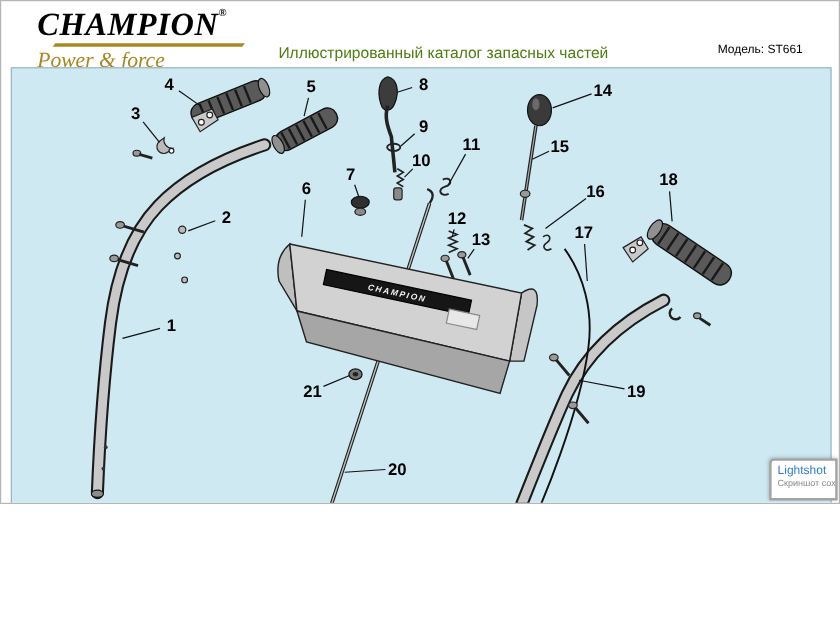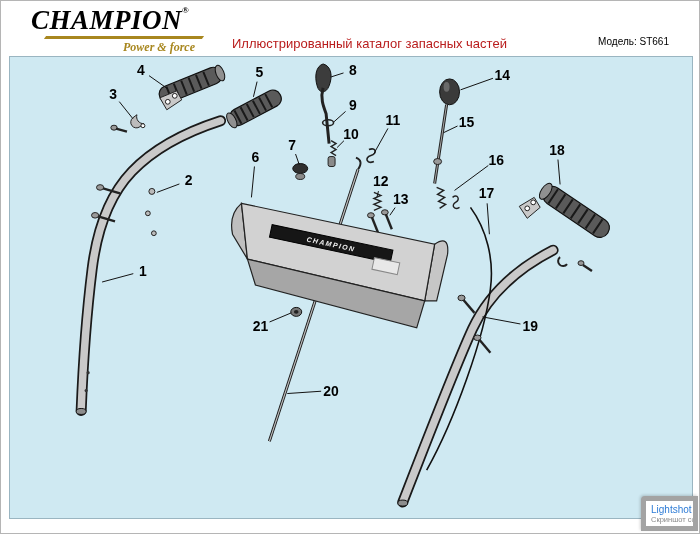--- a/index.html
+++ b/index.html
@@ -1,44 +1,44 @@
 <!DOCTYPE html>
 <html style="--tagline-gold: #a8871f; --diagram-bg: #cfe9f2; --lightshot-blue: #2e7cd6;"><head>
 <meta charset="utf-8">
 <style>
   *{margin:0;padding:0;box-sizing:border-box;}
   html,body{background:#ffffff;}
   body{font-family:"Liberation Sans",sans-serif;}
-  .page{position:relative;width:700px;height:534px;background:#fff;border:1px solid #b5b5b5;overflow:hidden;}
+  .page{position:relative;width:700px;height:420px;background:#fff;border:1px solid #b5b5b5;overflow:hidden;}
 
   
   .logo{position:absolute;left:30px;top:5px;width:172px;}
   .logo-main{font-family:"Liberation Serif",serif;font-style:italic;font-weight:bold;font-size:27px;line-height:1.02;color:#000;letter-spacing:.5px;white-space:nowrap;}
   .logo-main sup{font-size:9px;font-style:normal;vertical-align:16px;letter-spacing:0;}
   .logo-underline{height:3px;background:var(--tagline-gold,#a8871f);transform:skewX(-35deg);margin:1px 0 1px 14px;}
-  .logo-tagline{font-family:"Liberation Serif",serif;font-style:italic;font-weight:bold;font-size:12px;color:var(--tagline-gold,#a8871f);text-align:right;padding-right:8px;}
-  .doc-title{position:absolute;left:231px;top:35px;font-size:13px;color:#b91c1c;}
+  .logo-tagline{font-family:"Liberation Serif",serif;font-style:italic;font-weight:normal;font-size:18px;color:var(--tagline-gold,#a8871f);text-align:left;padding-right:8px;}
+  .doc-title{position:absolute;left:231px;top:35px;font-size:13px;color:#4d7c0f;}
   .doc-model{position:absolute;right:30px;top:35px;font-size:10px;color:#000;}
 
   
   .diagram-area{position:absolute;left:8px;top:55px;width:684px;height:463px;background:var(--diagram-bg,#cfe9f2);border:1px solid #9ab5c1;}
   .diagram-area svg{display:block;width:100%;height:100%;}
   .tube-outer{fill:none;stroke:#1a1a1a;stroke-width:11;stroke-linecap:round;}
   .tube-inner{fill:none;stroke:#c9c9c9;stroke-width:7.5;stroke-linecap:round;}
   .grip-body{fill:#5a5a5a;stroke:#111;stroke-width:1.2;}
   .grip-rib{stroke:#191919;stroke-width:2;fill:none;}
   .grip-cap{fill:#909090;stroke:#111;stroke-width:1;}
   .bolt-head{fill:#999;stroke:#222;stroke-width:1;}
   .bolt-shaft{stroke:#222;stroke-width:2.4;}
   .leader{stroke:#111;stroke-width:1;}
   .callout-num{font:bold 14px "Liberation Sans",sans-serif;fill:#000;text-anchor:middle;}
   .panel-text{font:italic bold 7px "Liberation Sans",sans-serif;fill:#f2f2f2;letter-spacing:1.5px;text-anchor:middle;}
 
   
-  .lightshot{position:absolute;right:1px;bottom:2px;width:57px;height:35px;background:#fff;border:5px solid #a3a3a3;border-radius:4px 0 0 0;box-shadow:-1px -1px 3px rgba(0,0,0,.18);padding:3px 0 0 5px;overflow:hidden;}
+  .lightshot{position:absolute;right:1px;bottom:2px;width:57px;height:35px;background:#fff;border:2px solid #a3a3a3;border-radius:4px 0 0 0;box-shadow:-1px -1px 3px rgba(0,0,0,.18);padding:3px 0 0 5px;overflow:hidden;}
   .ls-title{font-size:10px;color:var(--lightshot-blue,#2e7cd6);}
   .ls-sub{font-size:7.5px;color:#8a8a8a;white-space:nowrap;}
 </style>
 </head>
 <body>
 
 <div class="page">
 
   <div class="logo">
     <div class="logo-main"><span>CHAMPION</span><sup>®</sup></div>

